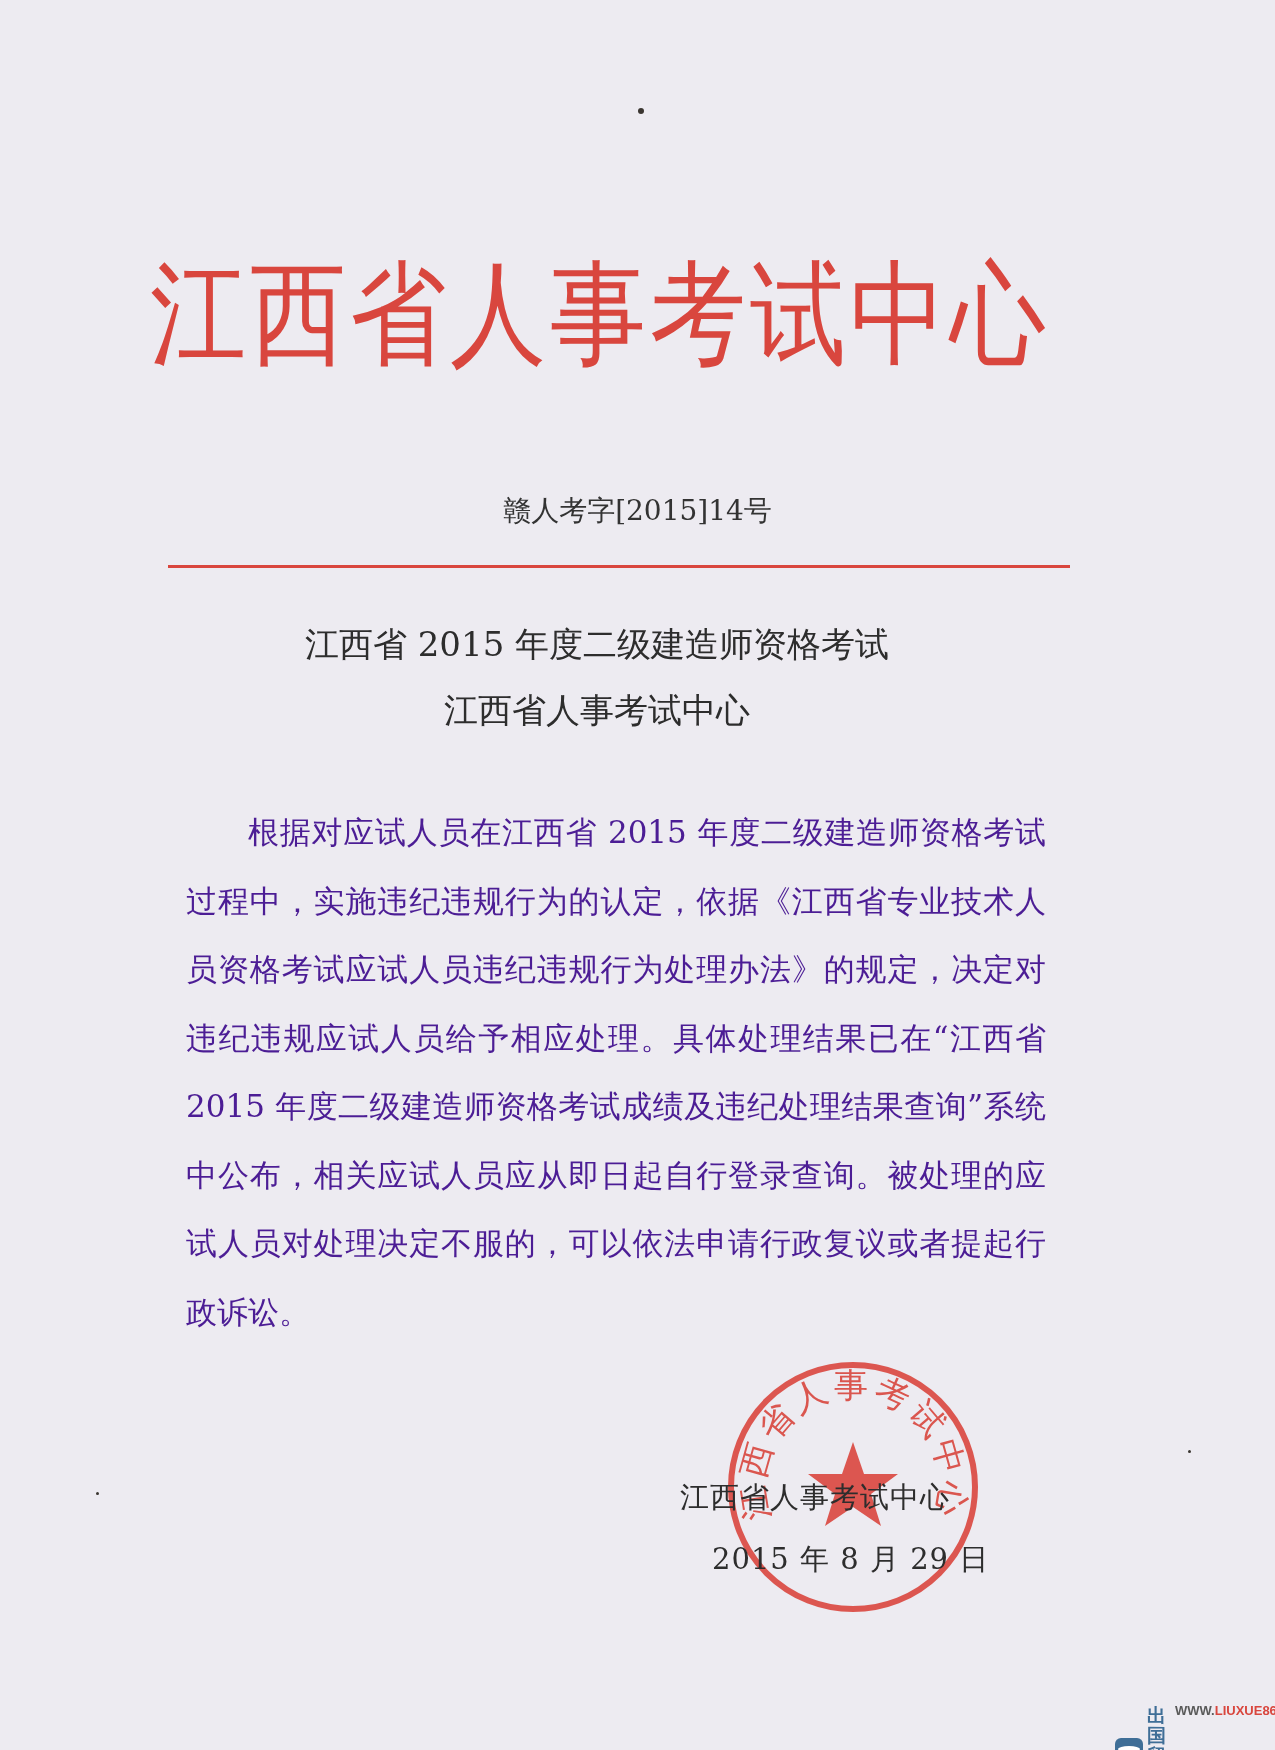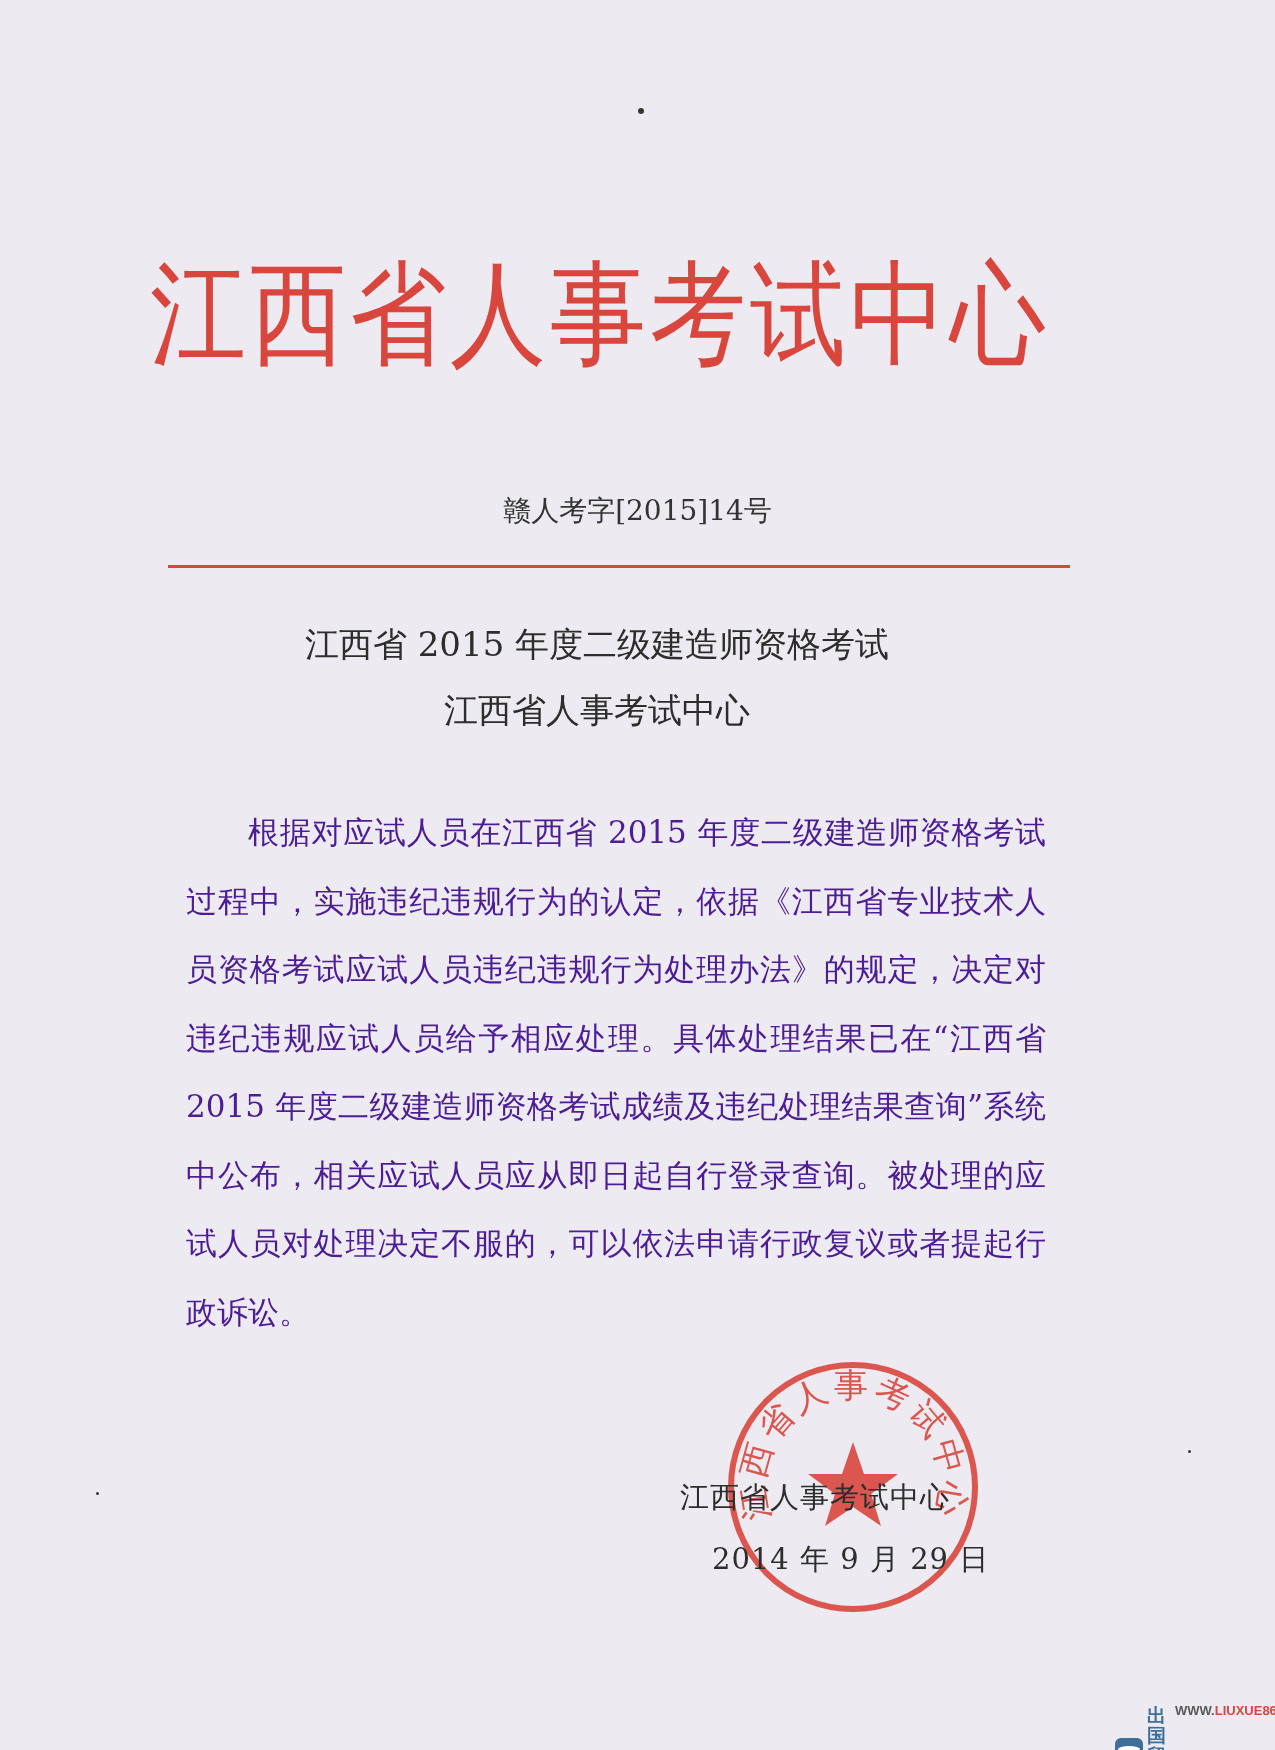--- a/index.html
+++ b/index.html
@@ -85,21 +85,21 @@
     <path id="sealArc" d="M 44 150 A 88 88 0 1 1 214 150"></path>
   </defs>
   <circle cx="129" cy="129" r="122" fill="none" stroke="#d9463e" stroke-width="6" opacity="0.9"></circle>
   <text font-family="DejaVu Serif, serif" font-size="34" fill="#d9463e" opacity="0.9" letter-spacing="4">
     <textPath href="#sealArc" startOffset="50%" text-anchor="middle">江西省人事考试中心</textPath>
   </text>
   <polygon points="129,84 140,116 174,116 147,136 157,168 129,149 101,168 111,136 84,116 118,116" fill="#d9463e" opacity="0.9"></polygon>
 </svg>
 
 <div class="signature-org">江西省人事考试中心</div>
-<div class="signature-date">2014 年 9 月 29 日</div>
+<div class="signature-date">2015 年 8 月 29 日</div>
 
 <div class="watermark">
   <div class="wm-logo">
     <svg width="28" height="24" viewBox="0 0 28 24">
       <ellipse cx="14" cy="6" rx="11" ry="3" fill="#ffffff"></ellipse>
       <path d="M3 22 Q14 8 25 22" fill="none" stroke="#ffffff" stroke-width="2"></path>
       <line x1="14" y1="9" x2="14" y2="22" stroke="#ffffff" stroke-width="1.5"></line>
     </svg>
   </div>
   <div class="wm-text">

